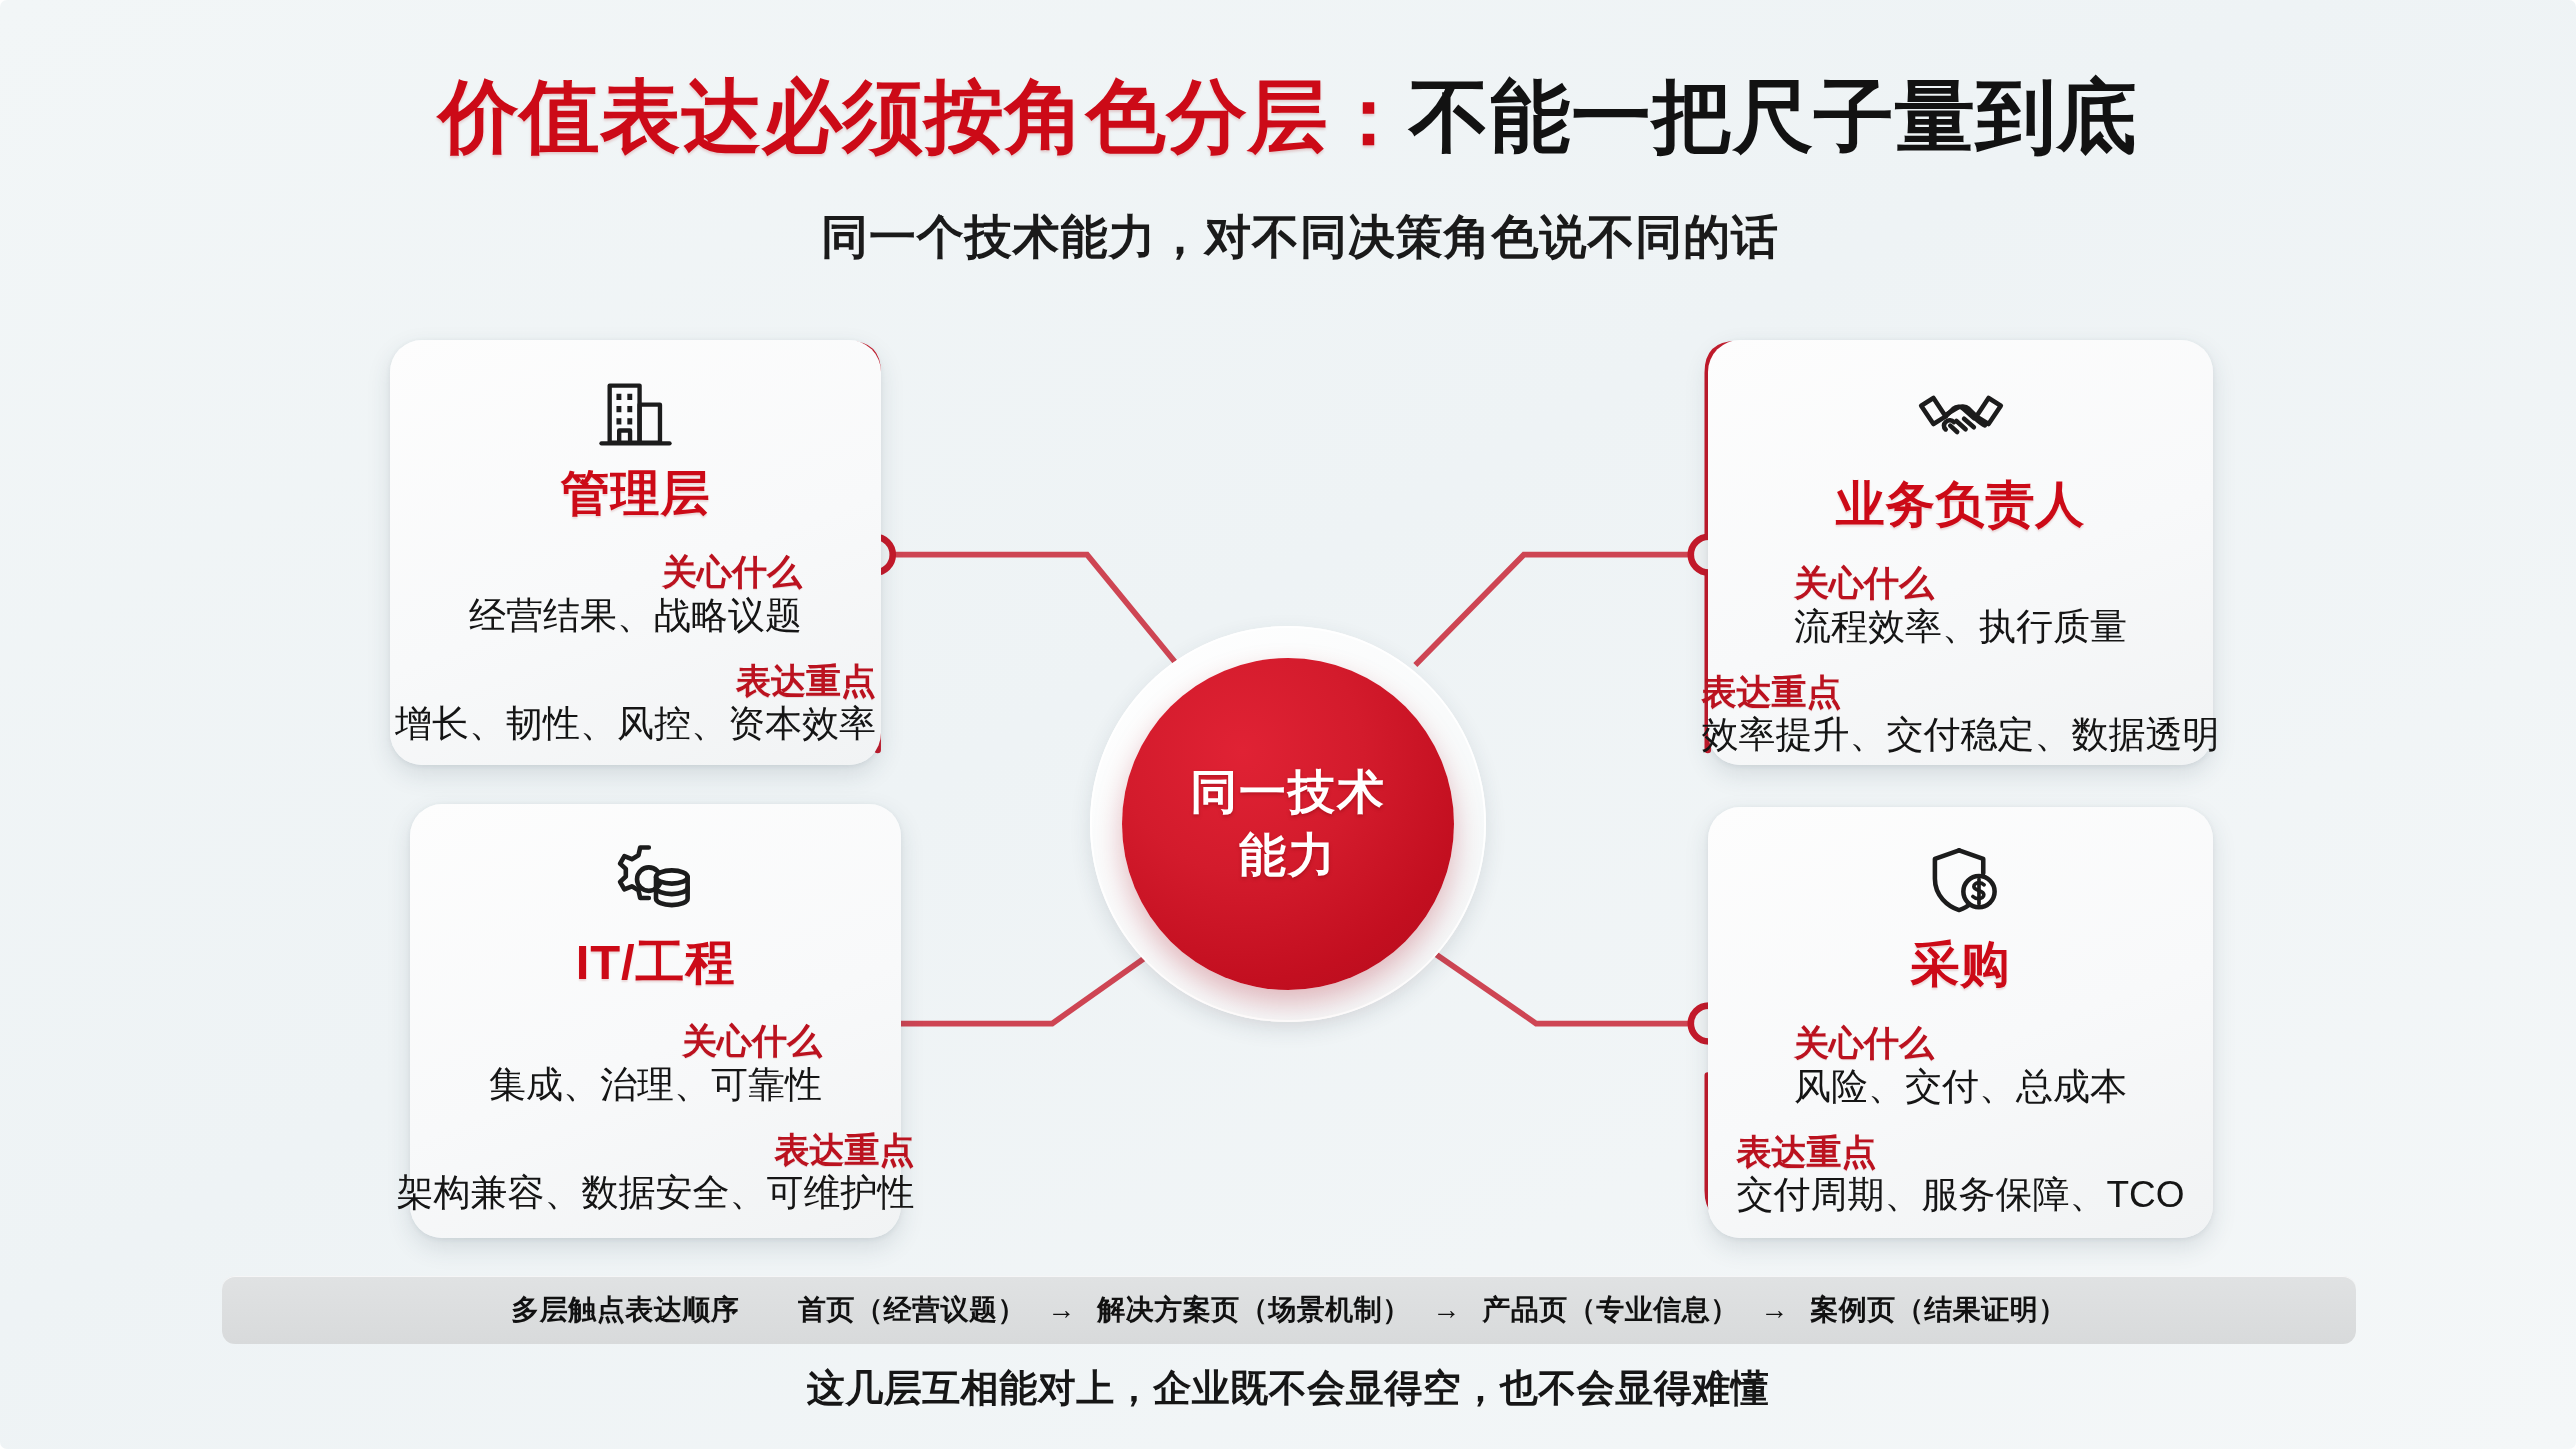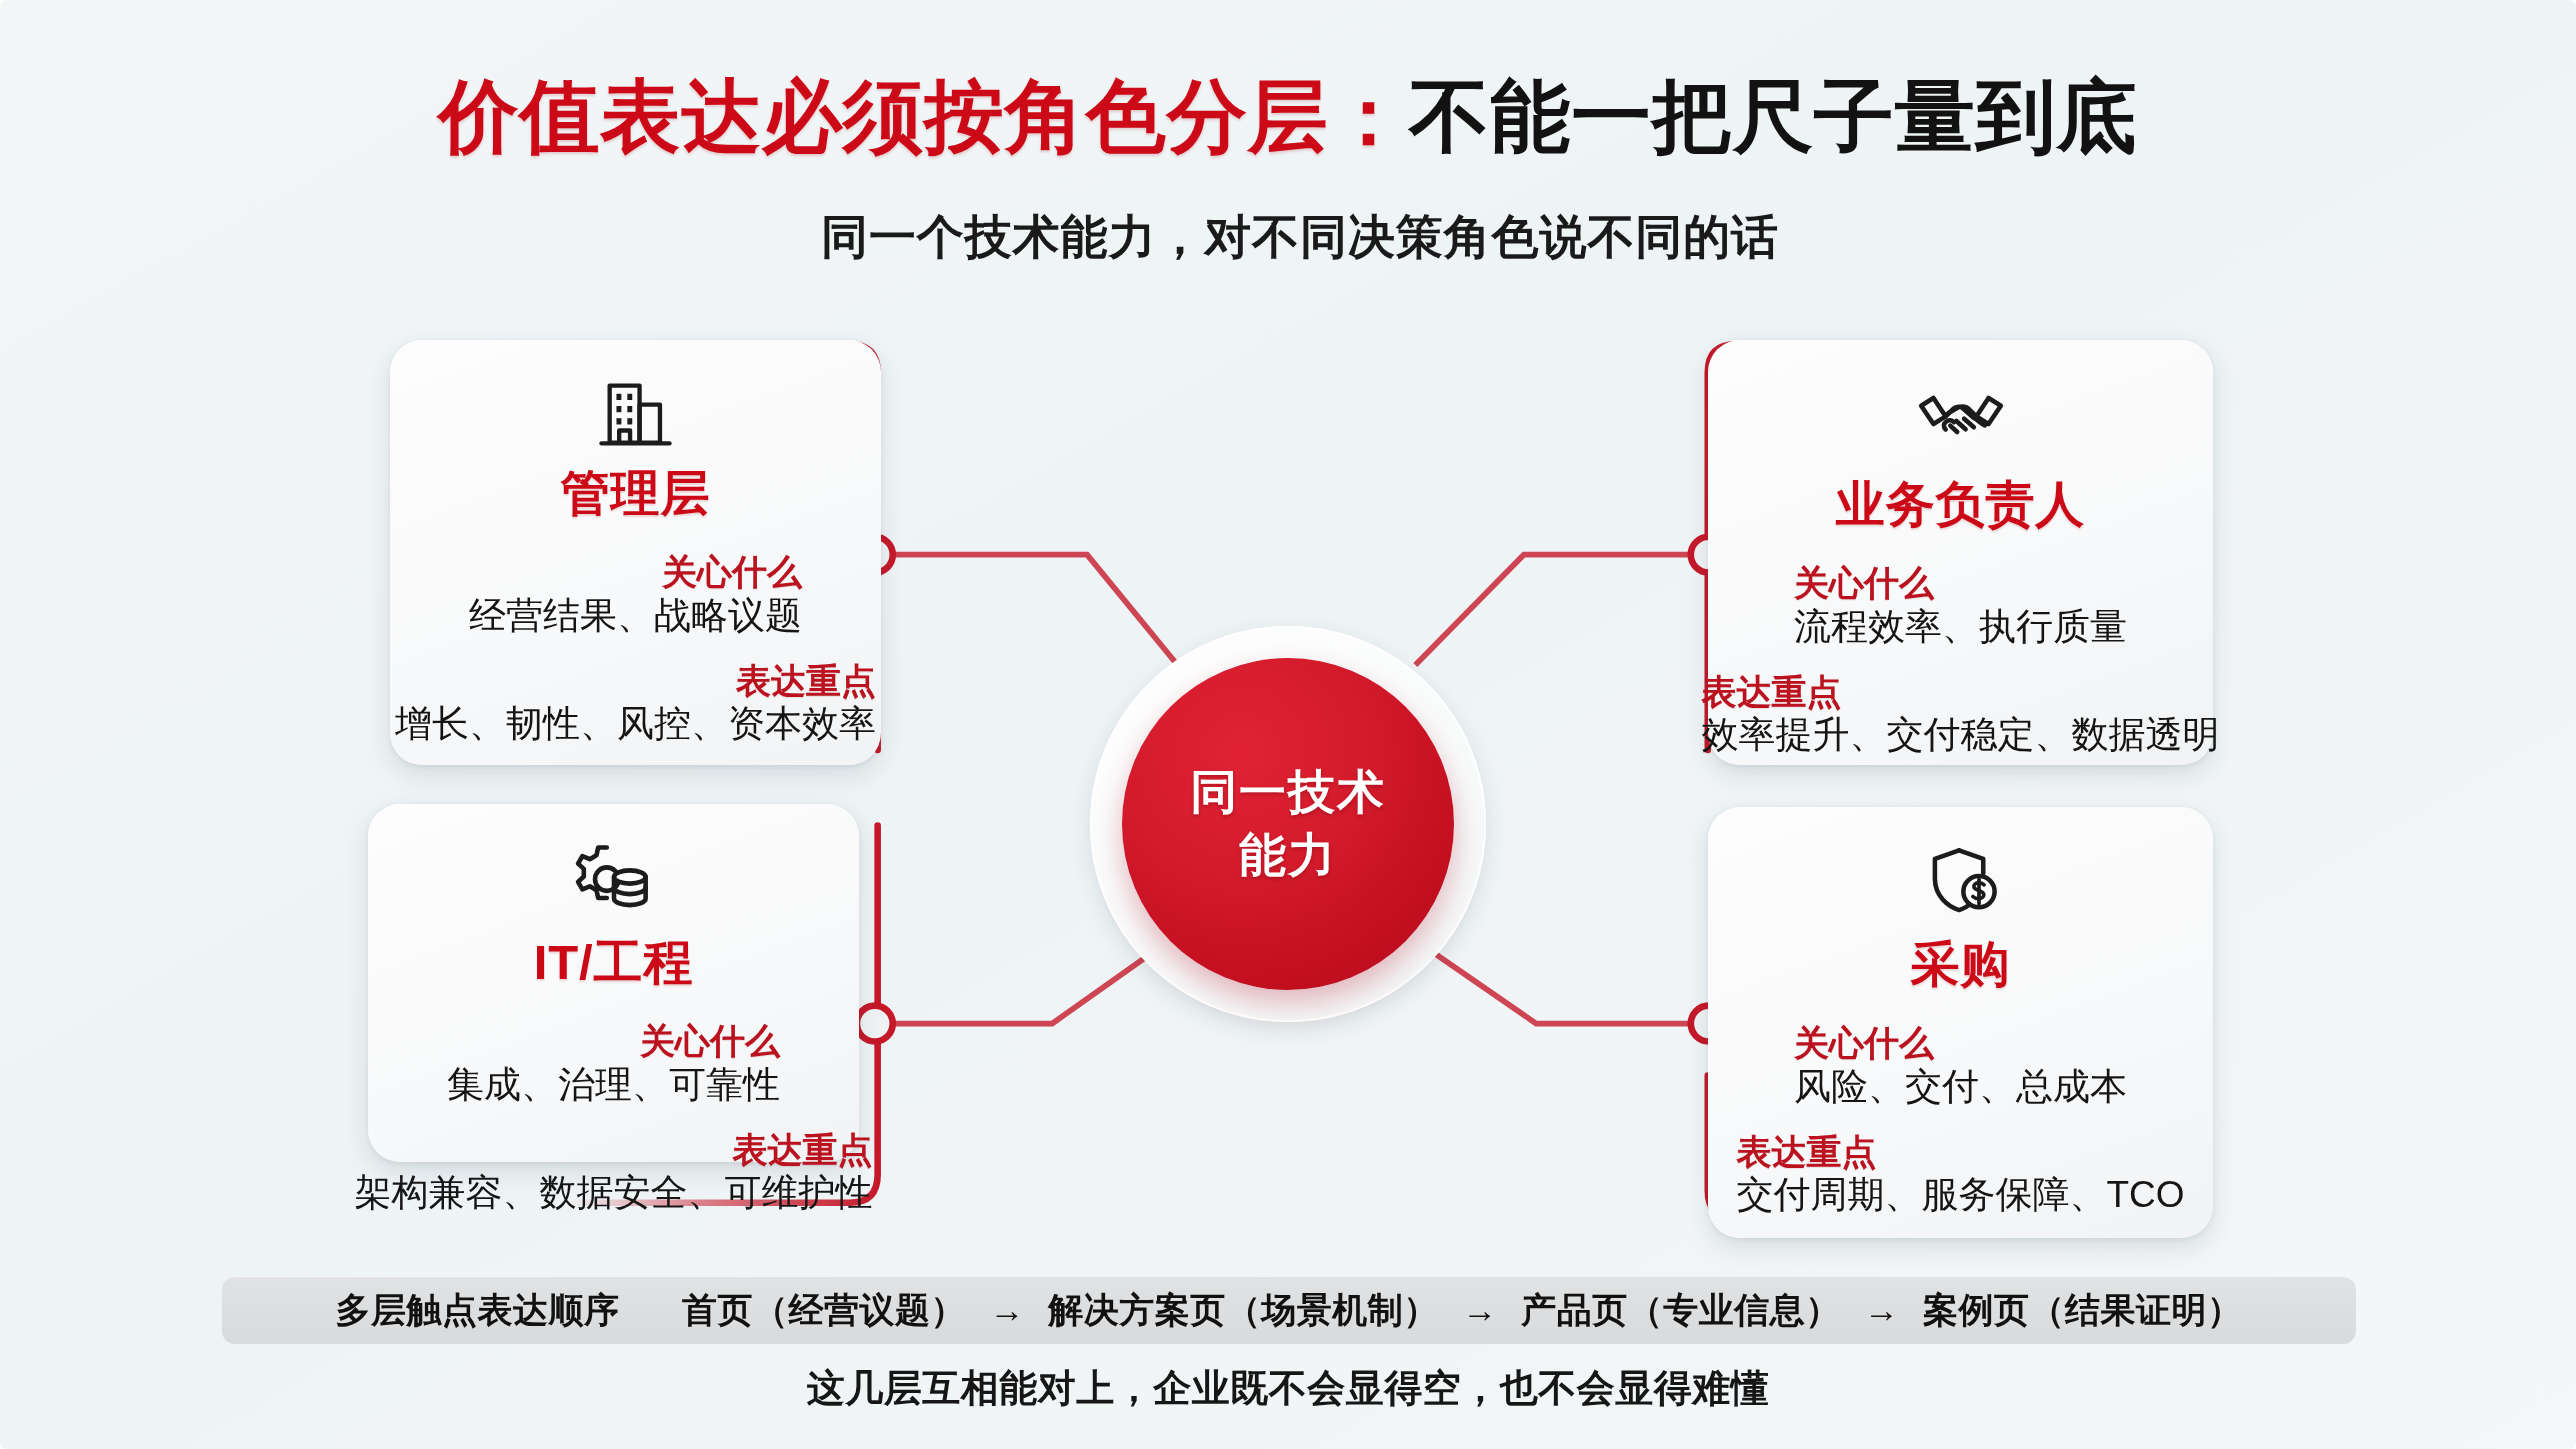--- a/index.html
+++ b/index.html
@@ -163,21 +163,21 @@
     width: 2134px;
     height: 68px;
     border-radius: 13.2px;
     background: linear-gradient(180deg, #e0e2e3 0%, #d8dadb 100%);
     display: flex;
     align-items: center;
     justify-content: center;
     box-shadow: inset 0 0.9px 0 rgba(255,255,255,0.7);
   }
   .flow-text {
-    font-size: 35px;
+    font-size: 28px;
     font-weight: 700;
     color: #111111;
     letter-spacing: 0.5px;
     white-space: nowrap;
   }
   .flow-gap { display: inline-block; width: 42px; }
   .flow-arrow { display: inline-block; padding: 0 13.2px; }
 
   #footnote {
     position: absolute;
@@ -265,21 +265,21 @@
           <div class="sec-value">经营结果、战略议题</div>
         </div>
         <div class="sec">
           <div class="sec-label">表达重点</div>
           <div class="sec-value">增长、韧性、风控、资本效率</div>
         </div>
       </div>
     </div>
   </div>
 
-  <div class="card" style="left:368px; top:804px; width:491px; height:358px;">
+  <div class="card" style="left:410px; top:804px; width:491px; height:434px;">
     <div class="card-inner">
       <div class="icon-row">
         <svg width="92" height="92" viewBox="0 0 64 64" fill="none" stroke="#1c1c1c" stroke-width="3.2" stroke-linejoin="round" stroke-linecap="round">
           <path d="M27 8 h-6 l-1.2 5.4 -4.6 2.7 -5.2-2.1 -3 5.2 4 3.7 0 5.3 -4 3.7 3 5.2 5.2-2.1 4.6 2.7 1.2 5.4 h6"></path>
           <circle cx="27" cy="30" r="8.2"></circle>
           <ellipse cx="43" cy="28.5" rx="11" ry="4.6" fill="#ffffff"></ellipse>
           <path d="M32 28.5 v15 c0 2.6 4.9 4.6 11 4.6 s11-2 11-4.6 v-15"></path>
           <path d="M32 35.8 c0 2.6 4.9 4.6 11 4.6 s11-2 11-4.6"></path>
         </svg>
       </div>

